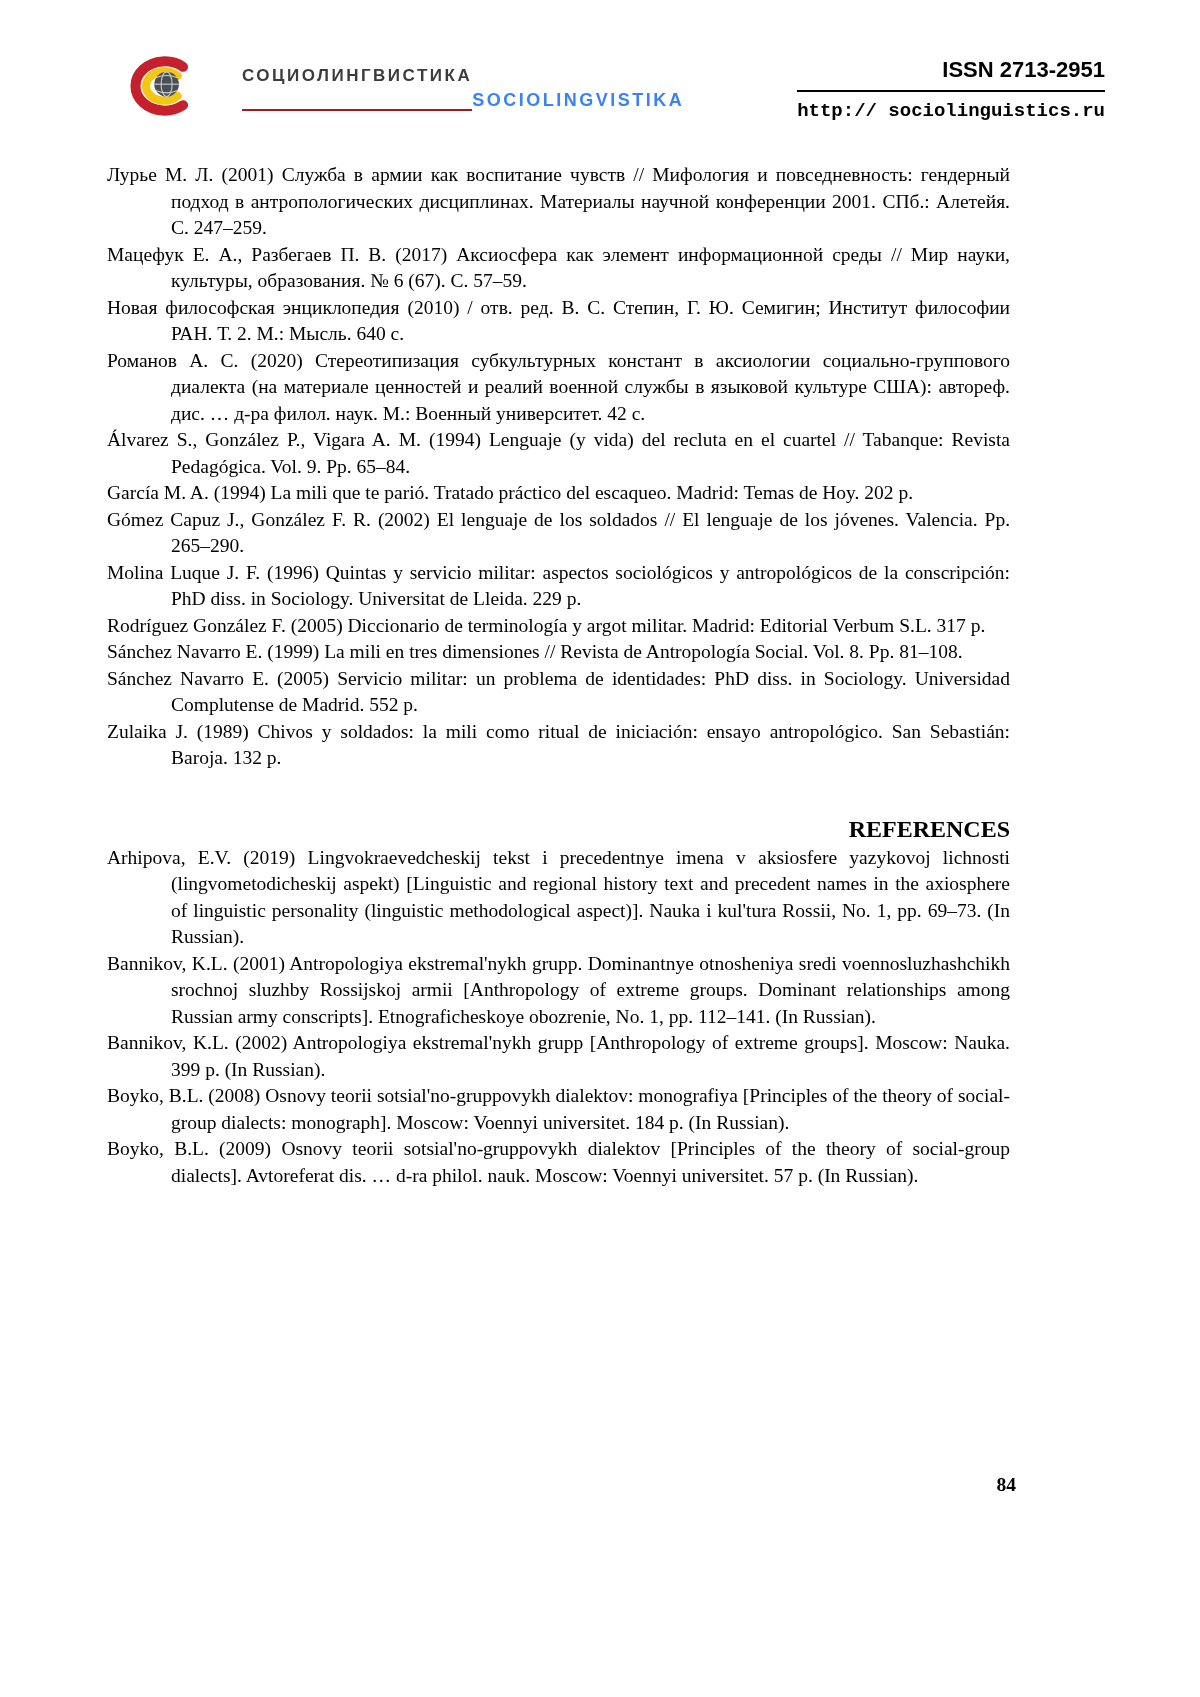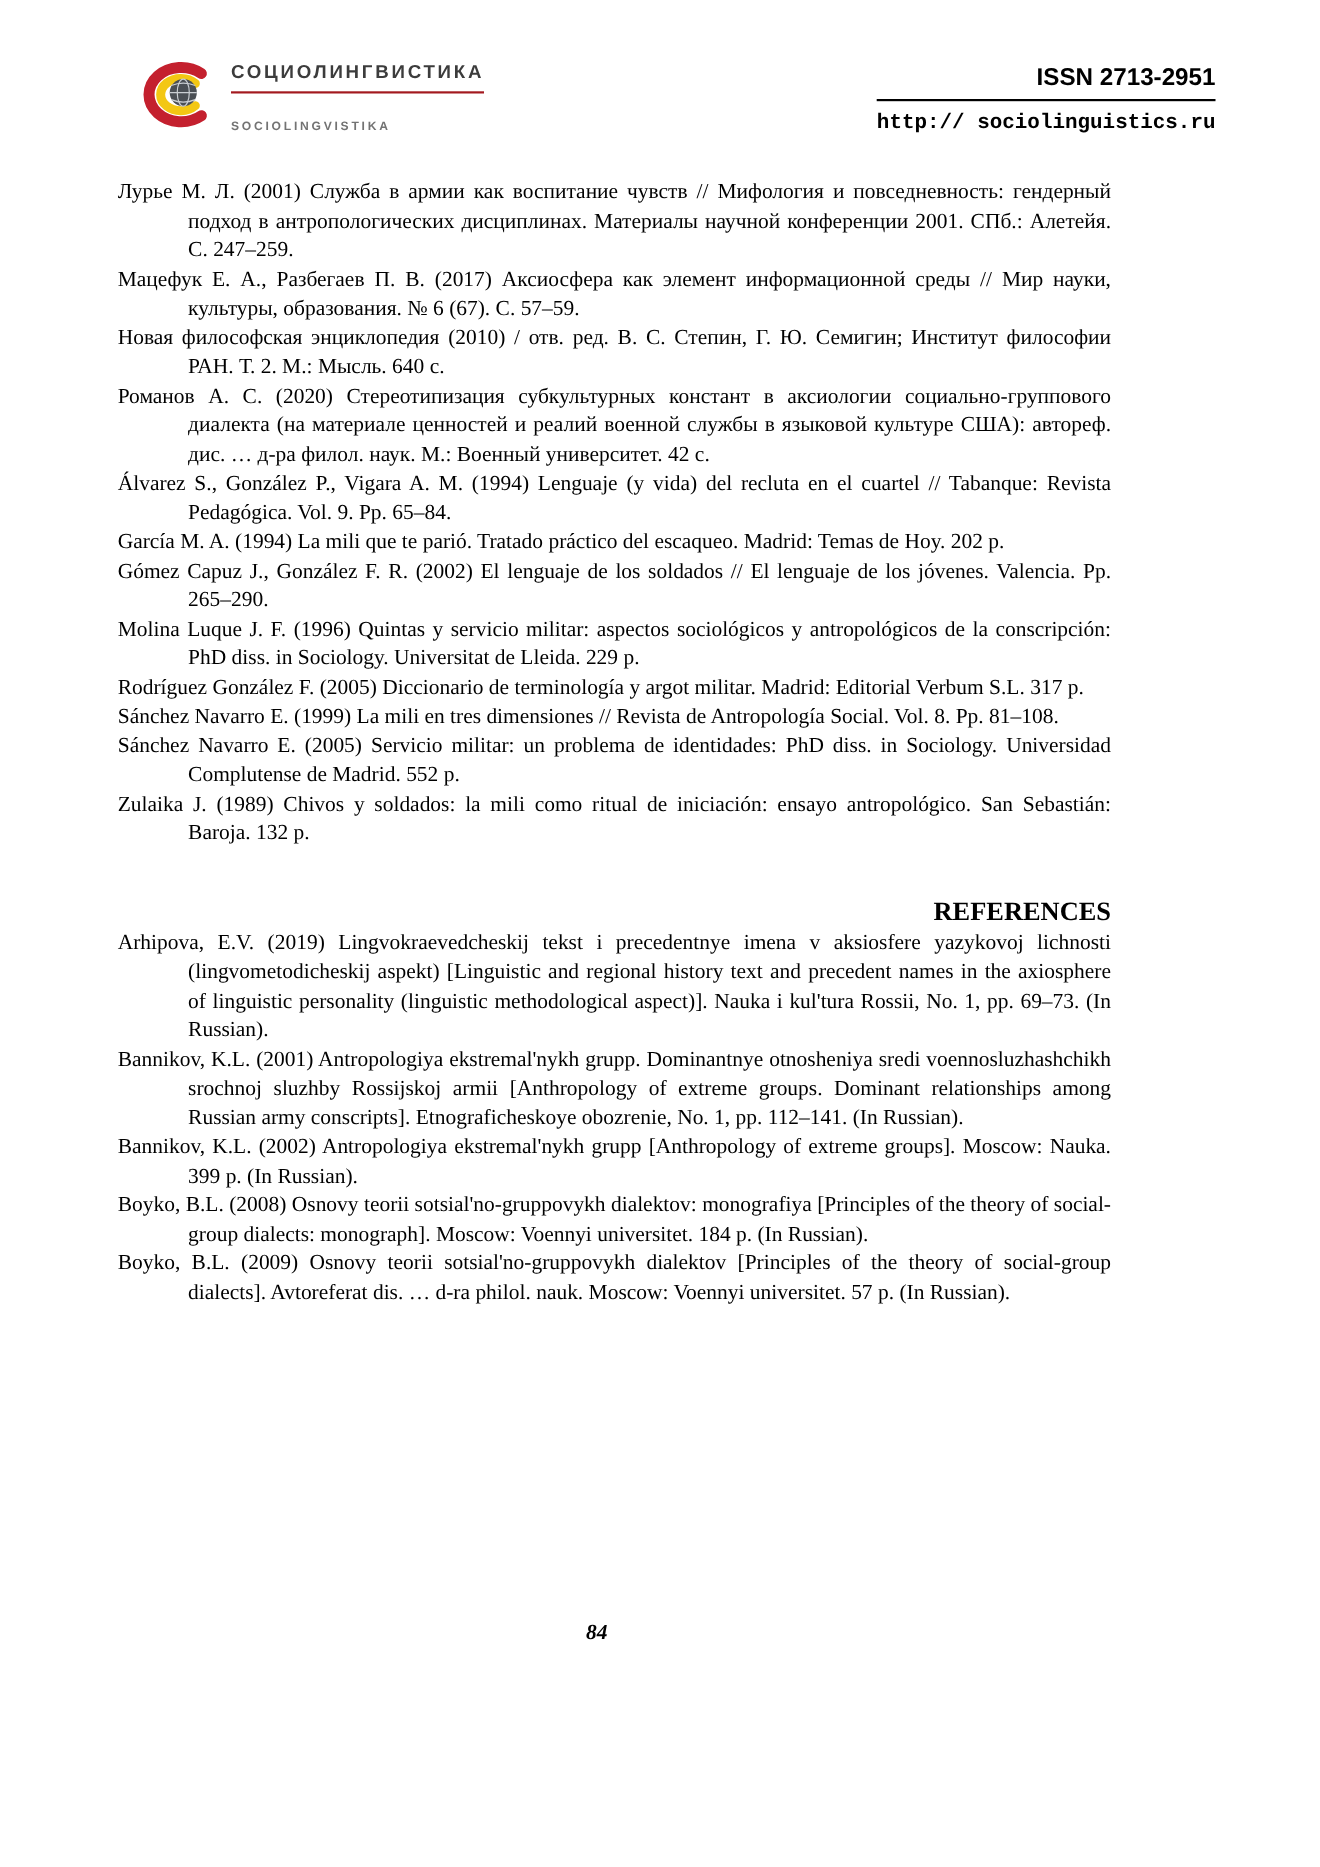--- a/index.html
+++ b/index.html
@@ -15,36 +15,36 @@
   }
   
   .header {
     display:flex;
     justify-content:space-between;
     align-items:flex-start;
     padding:55px 95px 0 110px;
   }
   .header-left { display:flex; align-items:center; gap:16px; }
   .logo { flex:0 0 auto; }
-  .brand { display:flex; flex-direction:column; }
+  .brand { display:flex; flex-direction:row;margin-left:32px; }
   .brand-ru {
     font-family:"Liberation Sans", sans-serif;
     font-weight:bold;
     font-size:17px;
     letter-spacing:2.5px;
     color:#3c3c3c;
     padding-bottom:7px;
     border-bottom:2.5px solid #a3191f;
   }
   .brand-lat {
     font-family:"Liberation Sans", sans-serif;
     font-weight:bold;
-    font-size:11px;
+    font-size:18px;
     letter-spacing:2.5px;
-    color:#737373;
+    color:#3b82f6;
     padding-top:24px;
   }
   .header-right { text-align:right; padding-top:2px; }
   .issn {
     font-family:"Liberation Sans", sans-serif;
     font-weight:bold;
     font-size:22px;
     color:#000;
     padding-bottom:7px;
     border-bottom:2.5px solid #000;
@@ -75,26 +75,25 @@
   .refs .it { }
   .refs-heading {
     font-size:24px;
     font-weight:bold;
     text-align:right;
     margin:44px 0 2px 0;
   }
   .page-number {
     position:absolute;
     top:1474px;
-    left:91px;
+    left:113px;
     width:903px;
-    text-align:center;
+    text-align:right;
     font-weight:bold;
     font-size:19.5px;
-    font-style:italic;
   }
 </style>
 </head>
 <body>
 
 <div class="page">
 
   <div class="header">
     <div class="header-left">
       <div class="logo">

